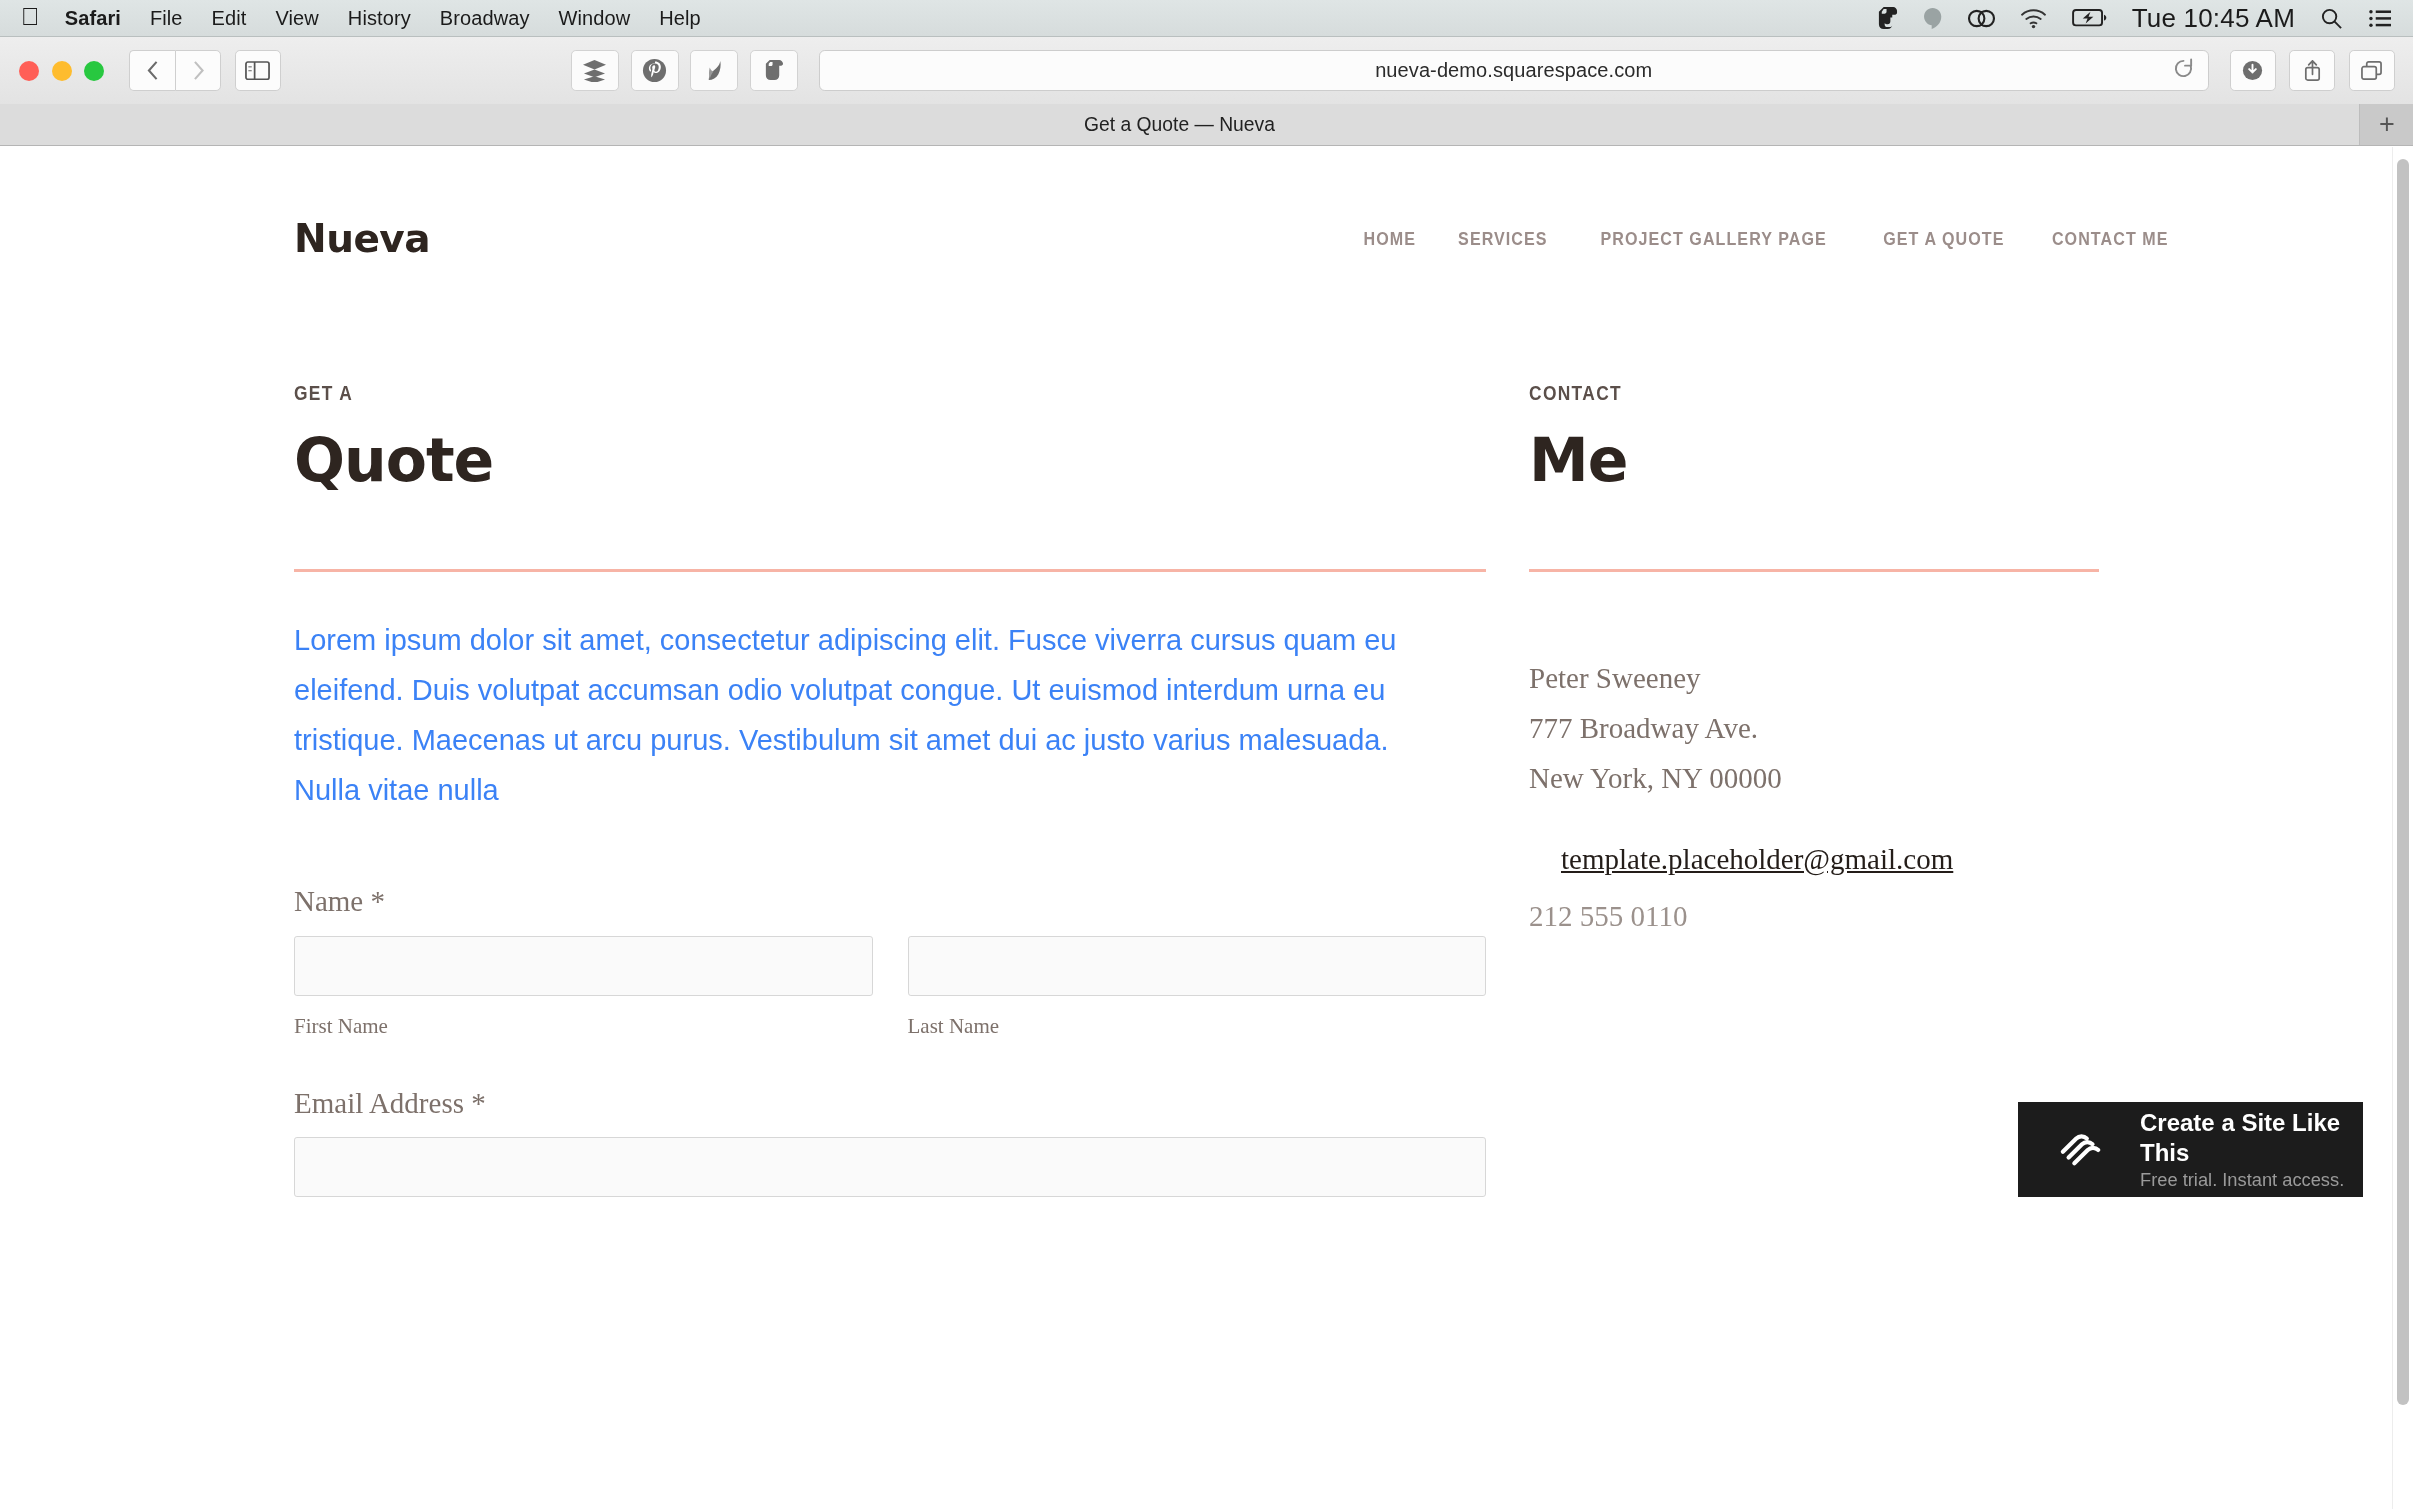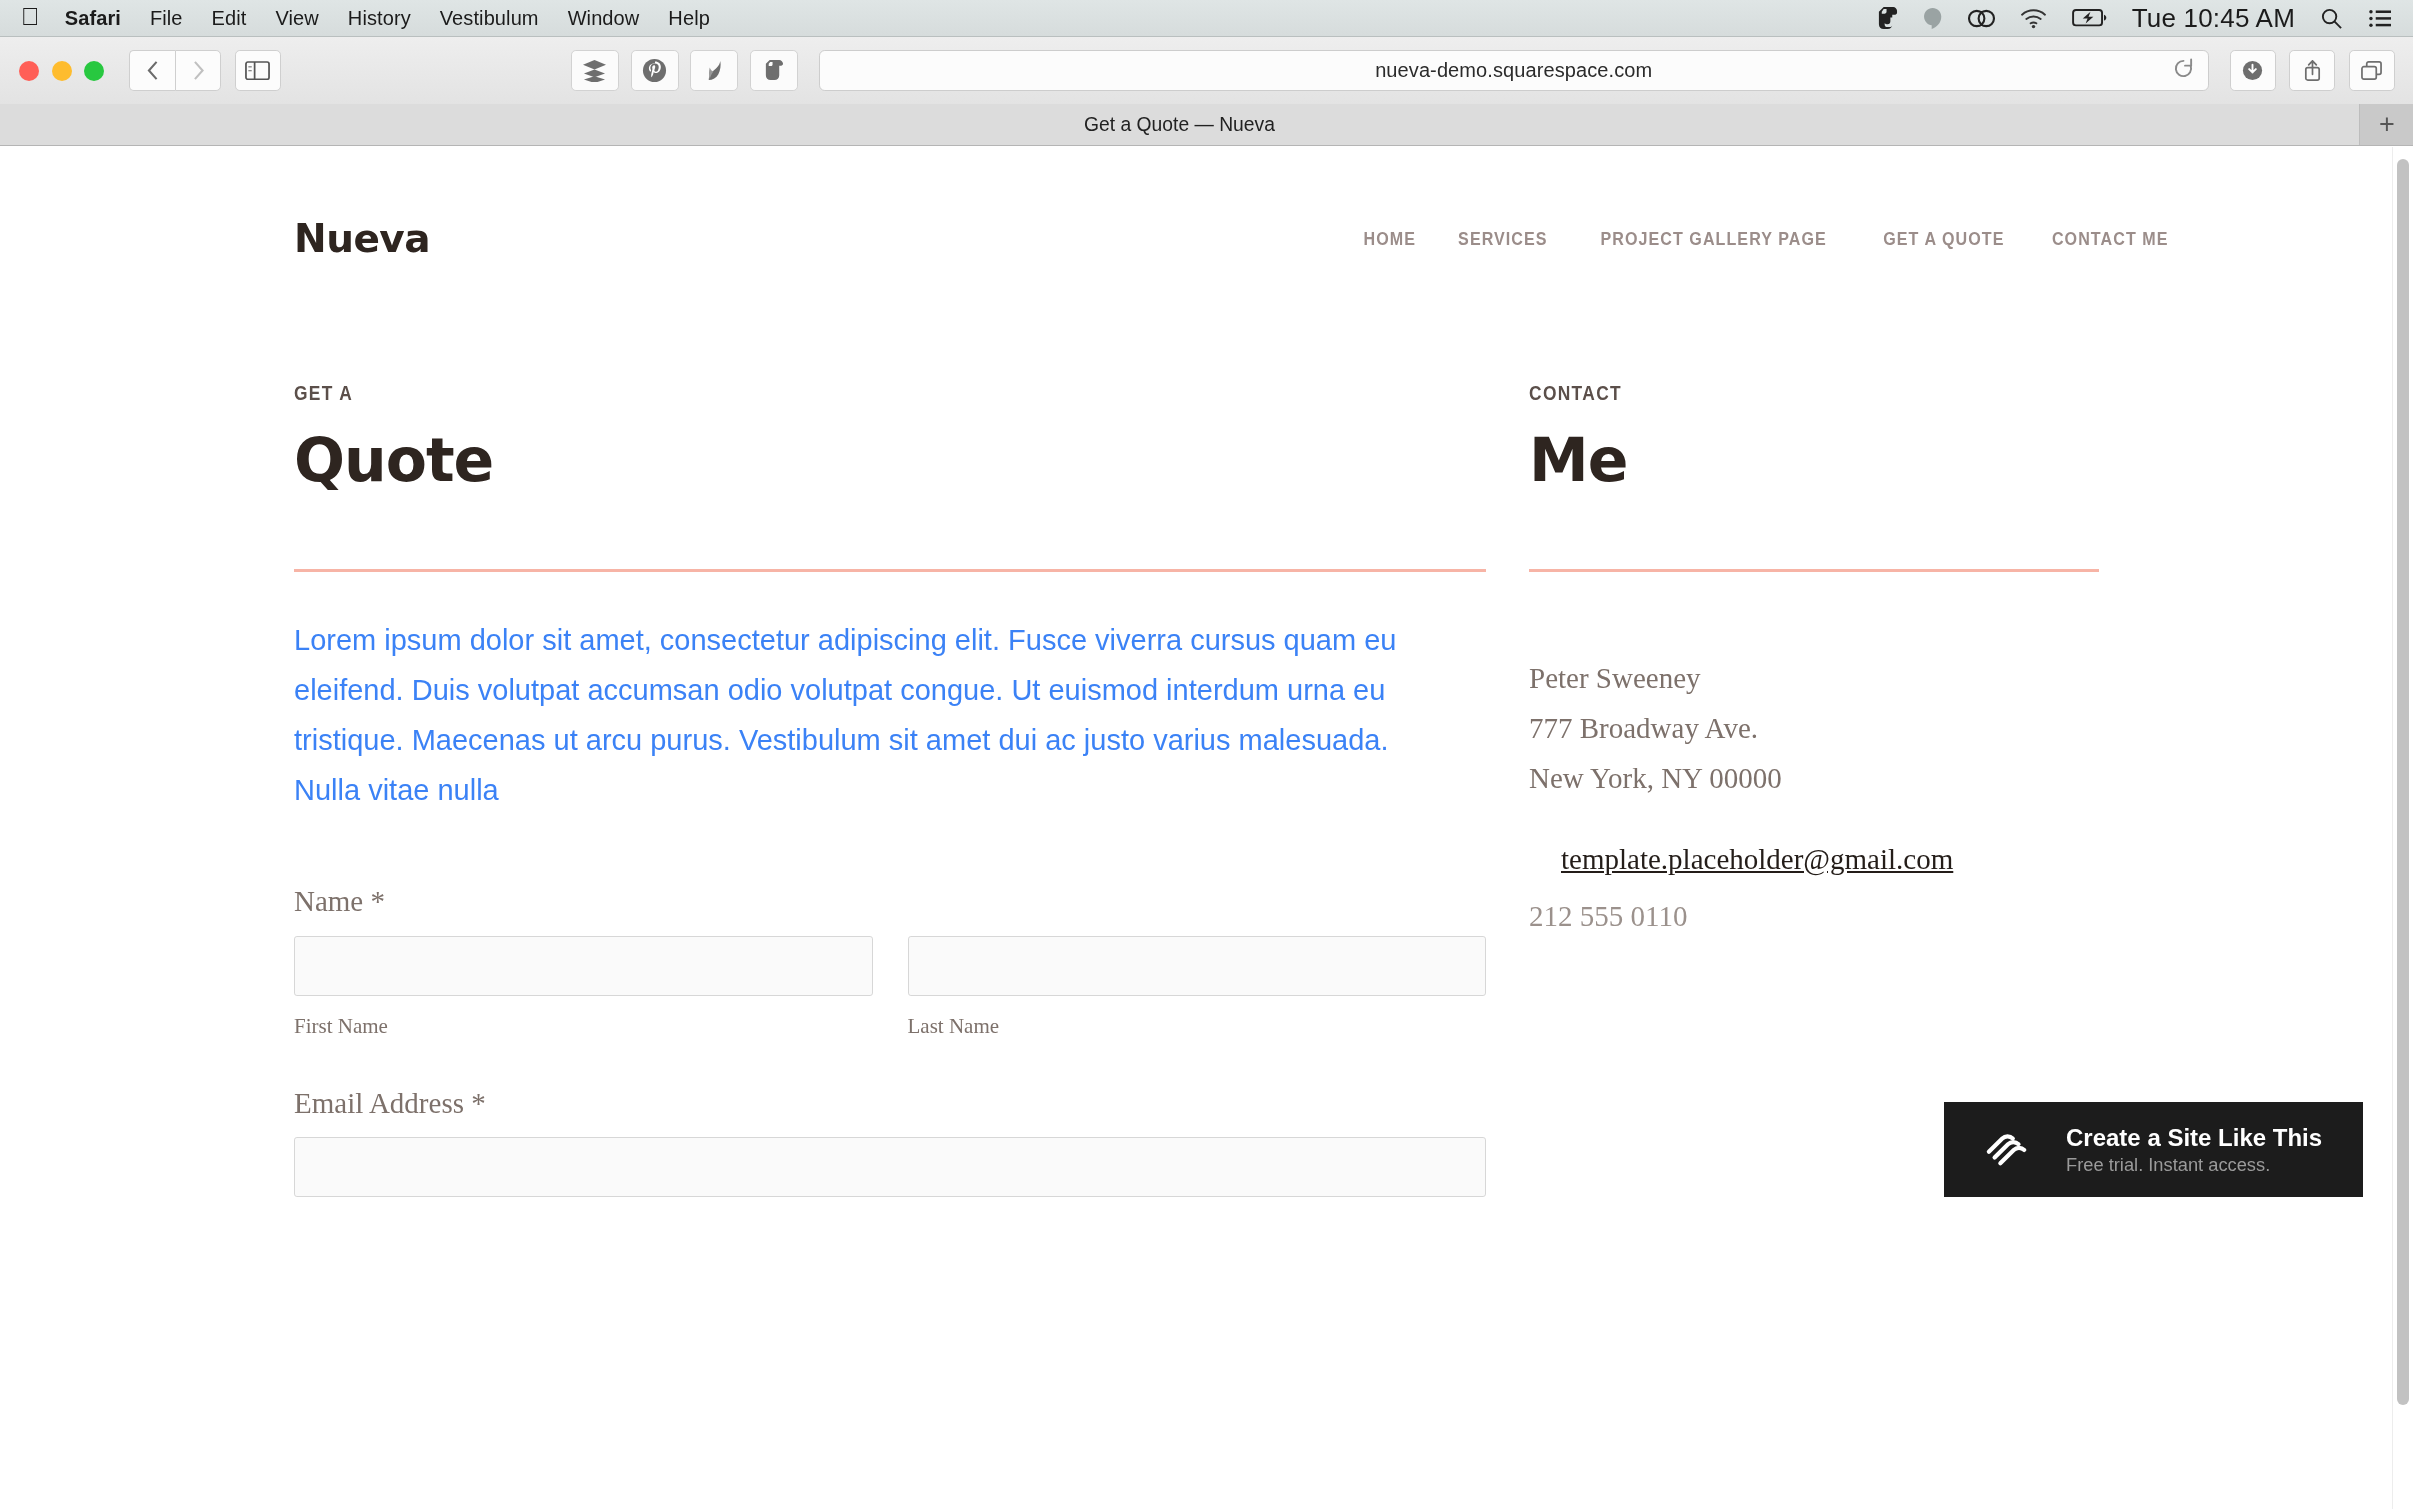--- a/index.html
+++ b/index.html
@@ -294,21 +294,21 @@
     line-height: 1.72;
     color: #9b918c;
     margin-top: 7.7px;
   }
 
   
   .sqsp-badge {
     position: absolute;
     right: 51px;
     bottom: 0;
-    width: 419px;
+    width: 345px;
     height: 95px;
     background: #1c1c1c;
     display: flex;
     align-items: center;
     padding-left: 37px;
     gap: 31px;
   }
   .sqsp-text-main {
     font-family: "Liberation Sans", sans-serif;
     font-weight: bold;
@@ -347,21 +347,21 @@
 <body>
 
 <div class="menubar">
   <span class="apple-logo"></span>
 
   <span class="mb-item bold">Safari</span>
   <span class="mb-item">File</span>
   <span class="mb-item">Edit</span>
   <span class="mb-item">View</span>
   <span class="mb-item">History</span>
-  <span class="mb-item">Vestibulum</span>
+  <span class="mb-item">Broadway</span>
   <span class="mb-item">Window</span>
   <span class="mb-item">Help</span>
 
   <span class="spacer"></span>
 
   <div class="mb-right">
     <span class="mb-icon">
       <svg width="21" height="25" viewBox="0 0 22 26">
           <path fill="#222" d="M7 1 2 6v13c0 3 2 5 5 5h4c3 0 5-2 5-5V9h3c1 0 2-1 2-2V5c0-2-2-4-4-4H7zm0 2h3v3c0 1-1 2-2 2H5V6l2-3zm6 9h3v7c0 2-1 3-3 3h-2c-2 0-3-1-3-3v-1c1 1 2 1 3 1 2 0 3-1 3-3v-4z"></path>
         </svg>

